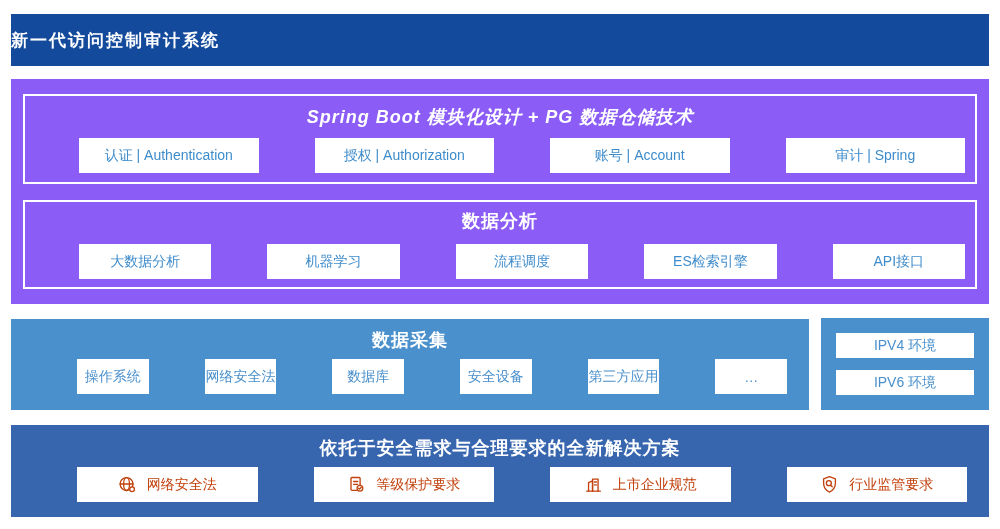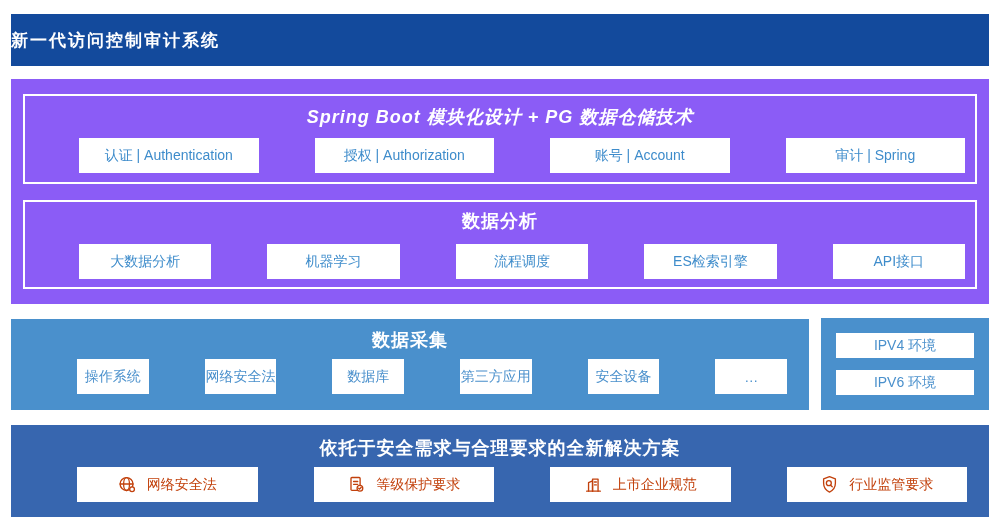--- a/index.html
+++ b/index.html
@@ -94,22 +94,22 @@
   </div>
 
   <div class="collect-wrap">
 
     <div class="collect-main">
       <div class="inner-title">数据采集</div>
       <div class="row">
         <div class="cell">操作系统</div>
         <div class="cell">网络安全法</div>
         <div class="cell">数据库</div>
+        <div class="cell">安全设备</div>
         <div class="cell">第三方应用</div>
-        <div class="cell">安全设备</div>
         <div class="cell">…</div>
       </div>
     </div>
 
     <div class="collect-side">
       <div class="env-cell">IPV4 环境</div>
       <div class="env-cell">IPV6 环境</div>
     </div>
 
   </div>

